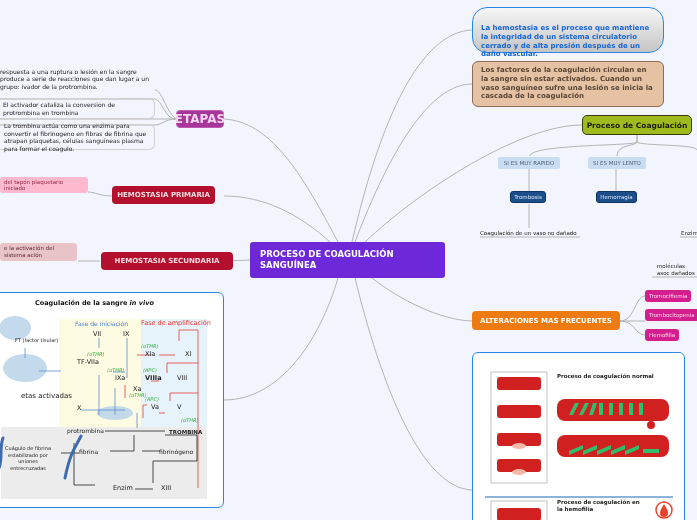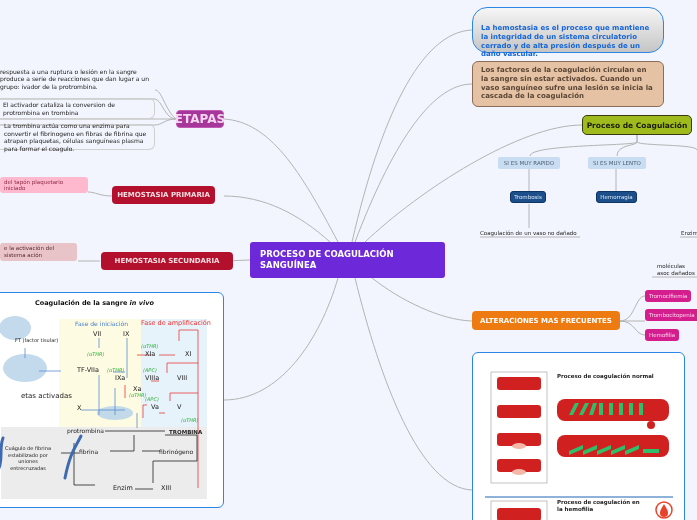--- a/index.html
+++ b/index.html
@@ -161,31 +161,31 @@
         <path d="M8,145 C4,155 8,165 4,175"></path>
       </g>
     </svg>
     <span class="lbl blue" style="left:80px;top:27px;">Fase de iniciación</span>
     <span class="lbl red" style="left:146px;top:26px;">Fase de amplificación</span>
     <span class="lbl small" style="left:20px;top:44px;">FT (factor tisular)</span>
     <span class="lbl" style="left:6px;top:99px;font-size:7px;margin-left:20px;">etas activadas</span>
     <span class="lbl" style="left:98px;top:37px;">VII</span>
     <span class="lbl" style="left:128px;top:37px;">IX</span>
     <span class="lbl green" style="left:92px;top:58px;">(αTHR)</span>
-    <span class="lbl" style="left:82px;top:73px;">TF-VIIa</span>
+    <span class="lbl" style="left:82px;top:65px;">TF-VIIa</span>
     <span class="lbl green" style="left:112px;top:74px;">(αTHR)</span>
     <span class="lbl" style="left:120px;top:81px;">IXa</span>
     <span class="lbl" style="left:82px;top:111px;">X</span>
     <span class="lbl green" style="left:134px;top:99px;">(αTHR)</span>
     <span class="lbl" style="left:138px;top:92px;">Xa</span>
     <span class="lbl green" style="left:146px;top:50px;">(αTHR)</span>
     <span class="lbl" style="left:150px;top:57px;">XIa</span>
     <span class="lbl" style="left:190px;top:57px;">XI</span>
     <span class="lbl green" style="left:148px;top:74px;">(APC)</span>
-    <span class="lbl" style="left:150px;top:81px;">VIIIa</span>
+    <span class="lbl" style="left:150px;top:81px;font-weight:bold;">VIIIa</span>
     <span class="lbl" style="left:182px;top:81px;">VIII</span>
     <span class="lbl green" style="left:150px;top:103px;">(APC)</span>
     <span class="lbl" style="left:156px;top:110px;">Va</span>
     <span class="lbl" style="left:182px;top:110px;">V</span>
     <span class="lbl green" style="left:186px;top:124px;">(αTHR)</span>
     <span class="lbl small" style="left:72px;top:134px;font-size:6px;">protrombina</span>
     <span class="lbl bold" style="left:174px;top:136px;">TROMBINA</span>
     <span class="lbl small" style="left:84px;top:155px;font-size:6px;">fibrina</span>
     <span class="lbl small" style="left:164px;top:155px;font-size:6px;">fibrinógeno</span>
     <span style="position:absolute;left:10px;top:152px;width:46px;font-size:5px;text-align:center;line-height:1.3;color:#222;">Cuágulo de fibrina estabilizado por uniones entrecruzadas</span>

